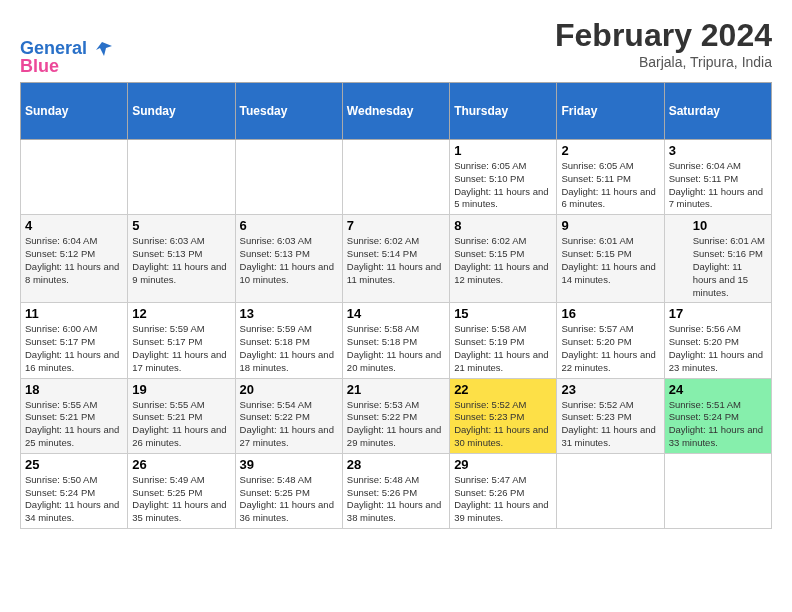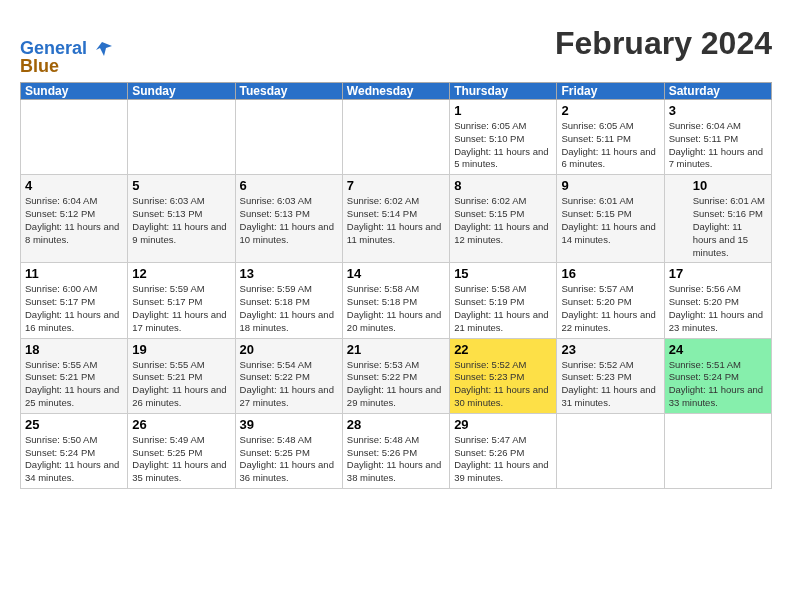--- a/index.html
+++ b/index.html
@@ -8,21 +8,21 @@
     .header { display: flex; justify-content: space-between; align-items: center; padding: 10px 20px 5px 20px; }
     .logo { display: flex; align-items: center; margin-top: 28px; }
     .logo-text { font-size: 18px; font-weight: bold; color: #333; line-height: 1.1; }
     .logo-text span { color: #2970c8; }
     
     .title-block { text-align: right; }
     .month-year { font-size: 32px; font-weight: bold; color: #333; margin-left: 20px; }
     .location { font-size: 14px; color: #555; }
     
     .calendar { width: 100%; border-collapse: collapse; margin: 0 10px; width: calc(100% - 20px); margin: 0 10px; }
-    .calendar th { background: #2970c8; color: #fff; font-size: 12px; font-weight: bold; padding: 1px 4px; text-align: left; border: 1px solid #aaa; }
+    .calendar th { background: #2970c8; color: #fff; font-size: 12px; font-weight: bold; padding: 21px 4px; text-align: left; border: 1px solid #aaa; }
     .calendar td { border: 1px solid #ccc; vertical-align: top; padding: 3px 4px; font-size: 10px; color: #333; width: 14.28%; background: #fff; }
     .calendar tr:nth-child(even) td { background: #f5f5f5; }
     .day-num { font-size: 13px; font-weight: bold; margin-bottom: 2px; color: #000; }
     .day-info { font-size: 9.5px; line-height: 1.35; color: #333; }
     .empty-cell { background: #fff !important; }
     .cal-wrapper { padding: 0 10px 10px 10px; }
   </style>
 </head>
 <body>
 
@@ -30,25 +30,26 @@
   <div class="logo">
     <div>
       <div style="display:flex;align-items:center;">
         <div class="logo-text">
           <span>General</span>
           <svg style="display:inline-block;vertical-align:middle;margin-left:2px;" width="22" height="22" viewBox="0 0 22 22">
             <polygon points="8,4 18,8 12,10 10,18 6,10 2,12" fill="#2970c8"></polygon>
           </svg>
         </div>
       </div>
-      <div style="font-size:18px;font-weight:bold;color:#a16207;margin-top:-4px;">Blue</div>
+      <div style="font-size:18px;font-weight:bold;color:#ec4899;margin-top:-4px;">Blue</div>
     </div>
   </div>
   <div class="title-block">
     <div class="month-year">February 2024</div>
+    <div class="location">Barjala, Tripura, India</div>
   </div>
 </div>
 
 <div class="cal-wrapper">
   <table class="calendar" id="cal-table">
     <thead id="cal-head">
         <tr>
           <th>Sunday</th>
           <th>Sunday</th>
           <th>Tuesday</th>

